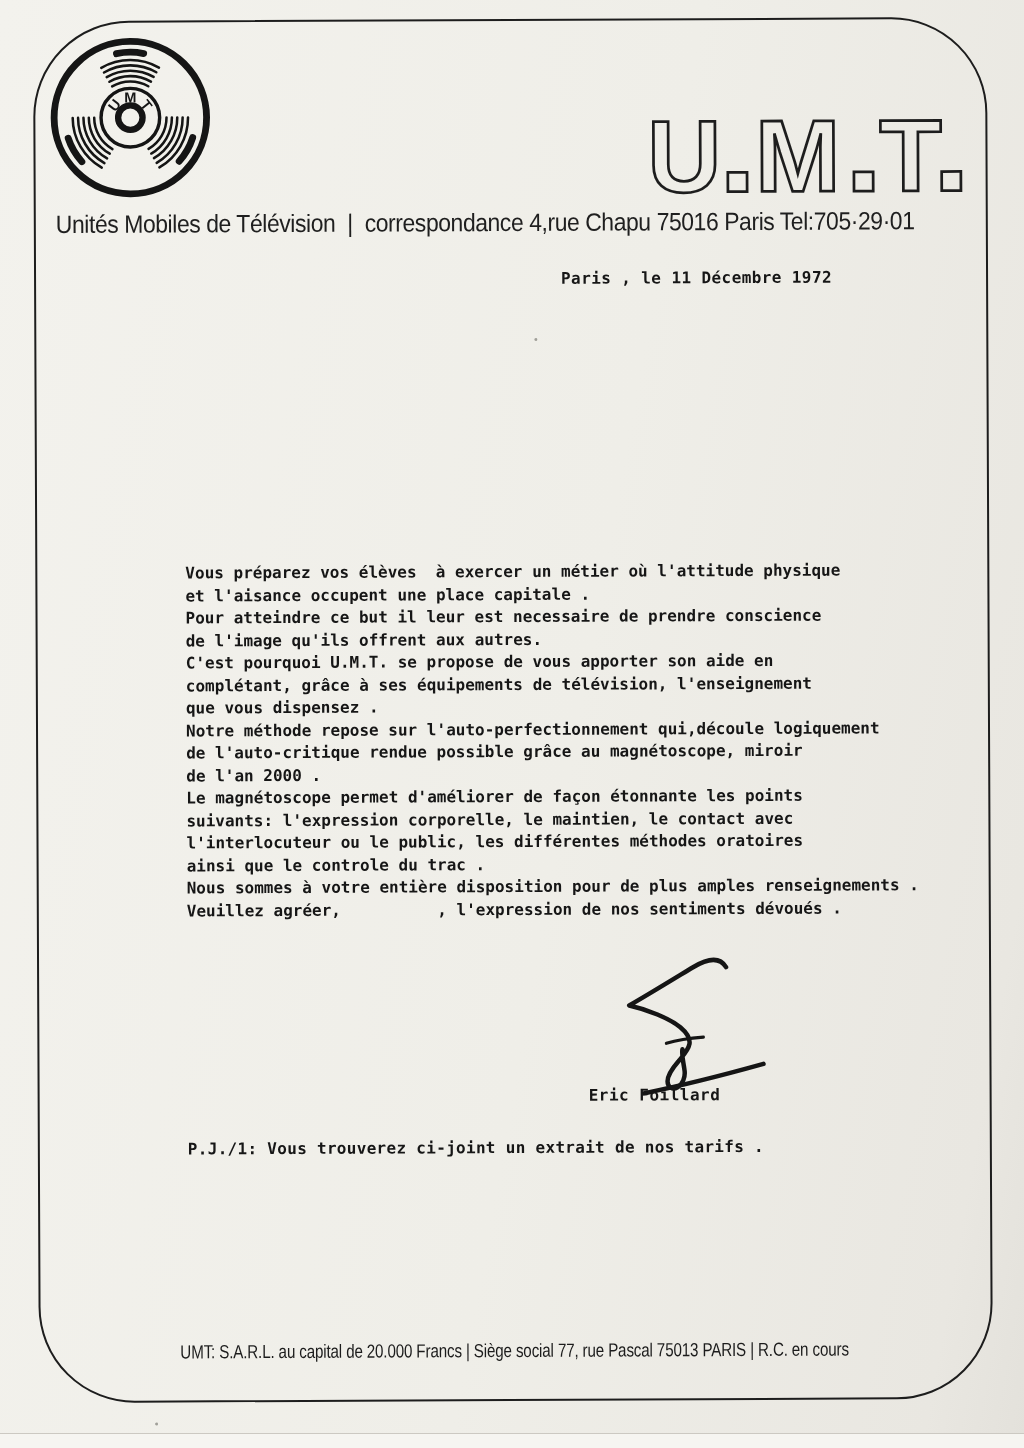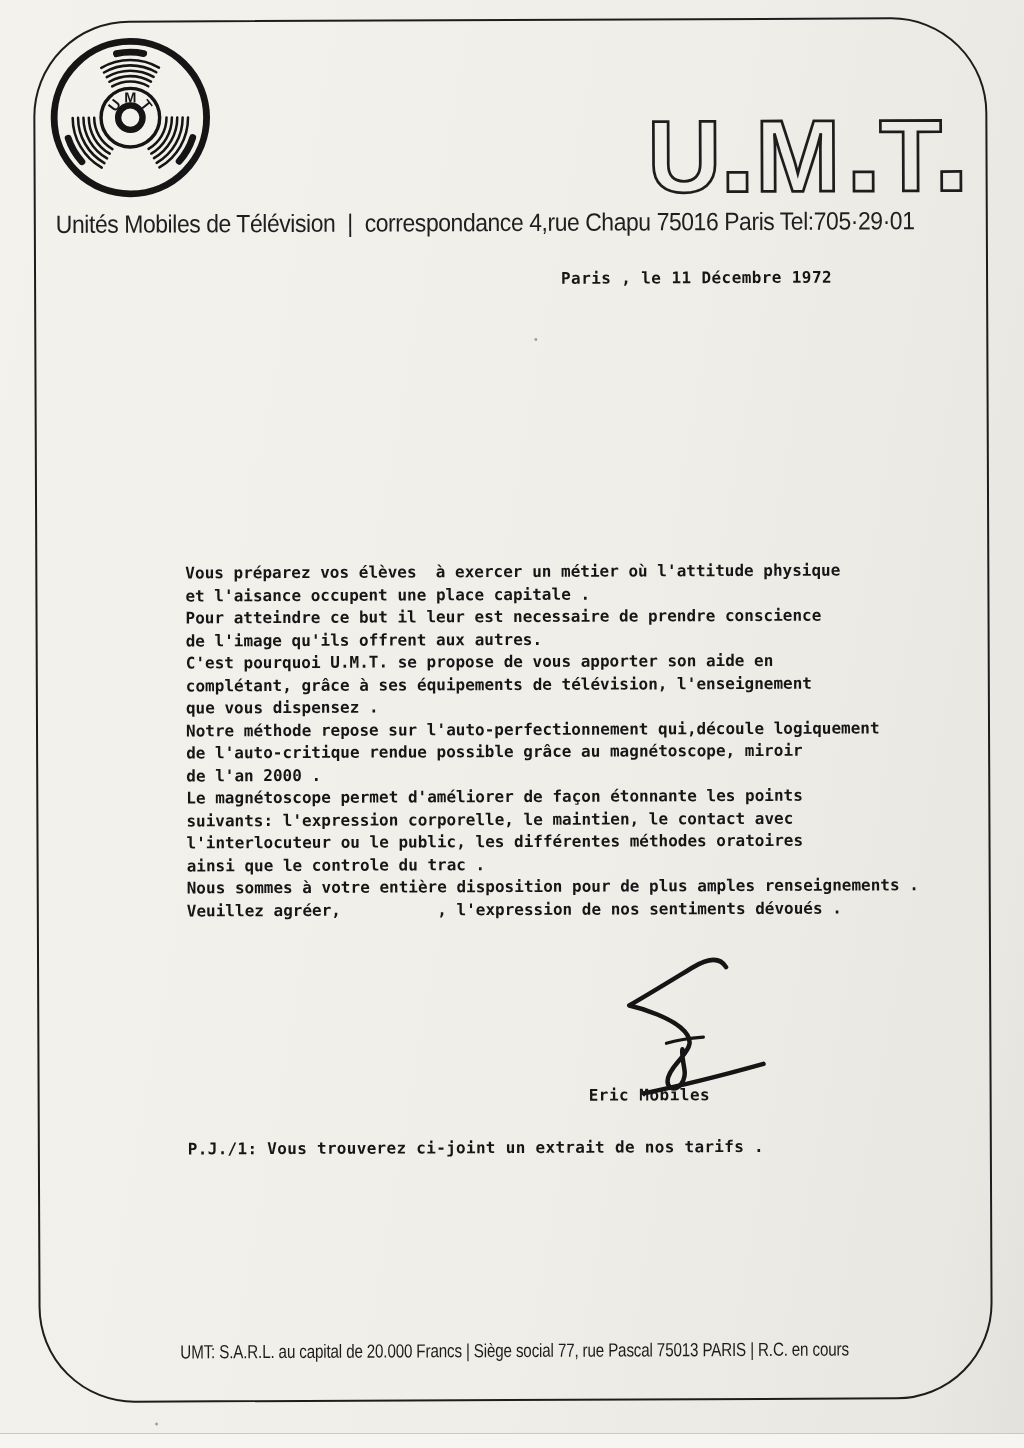--- a/index.html
+++ b/index.html
@@ -114,21 +114,21 @@
     <svg class="signature-svg" width="215" height="150" viewBox="0 0 215 150">
       <g fill="none" stroke="#151515" stroke-linecap="round" stroke-linejoin="round">
         <path stroke-width="4.5" d="M153,22 C147,12 135,13 120,22 C100,34 72,51 56,60 C74,64 96,73 107,82
                  C114,88 117,94 116,99 C115,105 110,110 105,116 C98,124 94,131 94,136
                  C94,142 99,145 104,142 C109,139 112,132 111,125 C110,117 108,110 109,104"></path>
         <path stroke-width="3.2" d="M93,98 C103,95 116,93 130,92"></path>
         <path stroke-width="4.5" d="M70,148 C105,141 150,130 190,119"></path>
       </g>
     </svg>
 
-    <div class="mono signer-name">Eric Mobiles</div>
+    <div class="mono signer-name">Eric Foillard</div>
 
     <div class="mono enclosure-line">P.J./1: Vous trouverez ci-joint un extrait de nos tarifs .</div>
 
     <div class="footer-wrap">
       <span class="footer-text">UMT: S.A.R.L. au capital de 20.000 Francs | Siège social 77, rue Pascal 75013 PARIS | R.C. en cours</span>
     </div>
 
     <span class="speckle sp1"></span>
     <span class="speckle sp2"></span>
   </div>

